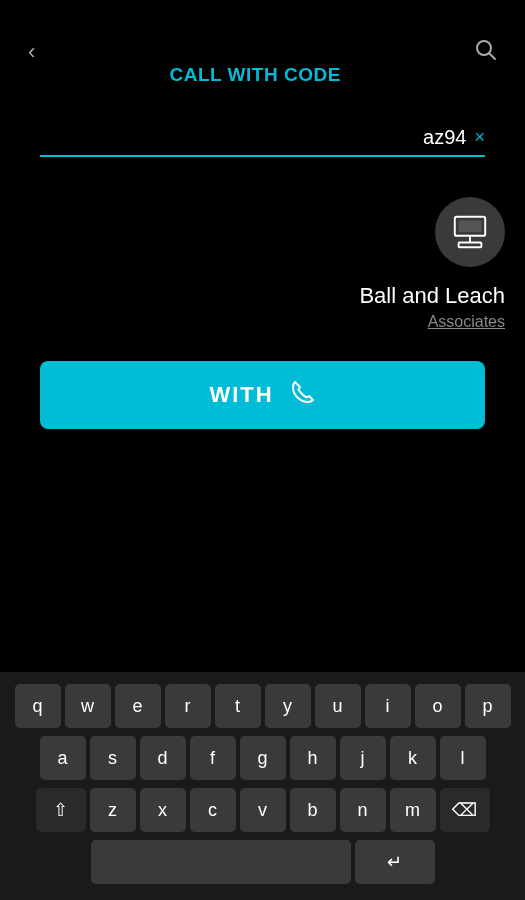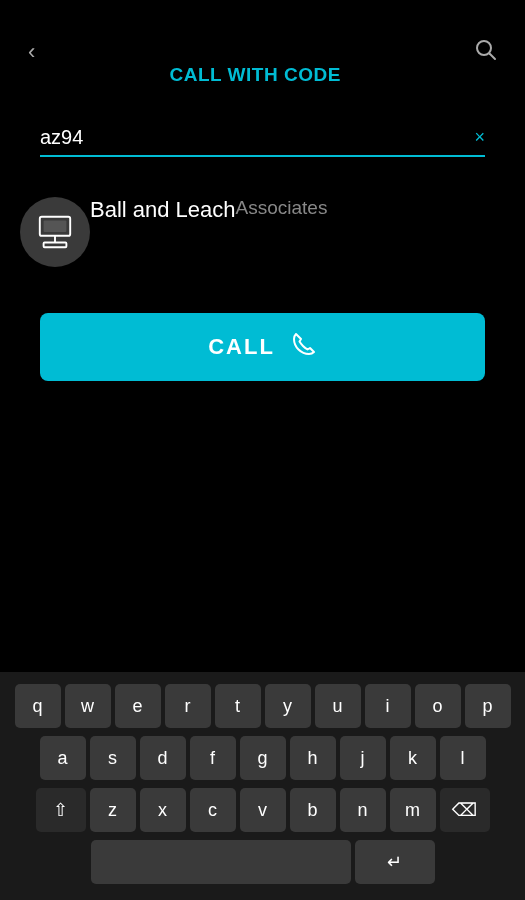--- a/index.html
+++ b/index.html
@@ -58,35 +58,35 @@
       border-bottom: 2px solid #00bcd4;
       padding-bottom: 6px;
     }
     .search-input {
       flex: 1;
       background: transparent;
       border: none;
       outline: none;
       color: #fff;
       font-size: 20px;
-      text-align: left;
+      text-align: right;
       caret-color: #00bcd4;
     }
     .search-clear {
       color: #00bcd4;
       font-size: 18px;
       cursor: pointer;
       margin-left: 8px;
     }
 
     
     .contact-card {
       display: flex;
-      flex-direction: row;
-      align-items: flex-start;
+      flex-direction: column;
+      align-items: flex-end;
       padding: 30px 20px 20px;
     }
     .contact-avatar {
       width: 70px;
       height: 70px;
       background: #3a3a3a;
       border-radius: 50%;
       display: flex;
       align-items: center;
       justify-content: center;
@@ -97,21 +97,22 @@
       height: 38px;
     }
     .contact-name {
       color: #fff;
       font-size: 22px;
       font-weight: 400;
       margin-bottom: 4px;
     }
     .contact-subtitle {
       color: #888;
-      font-size: 19px;
+      font-size: 16px;
+      text-decoration: underline;
     }
 
     
     .call-btn-wrap {
       padding: 10px 40px 20px;
     }
     .call-btn {
       width: 100%;
       background: #00bcd4;
       border: none;
@@ -210,21 +211,21 @@
       <rect x="8" y="29" width="24" height="5" rx="1" stroke="#fff" stroke-width="2"></rect>
       <rect x="8" y="6" width="24" height="12" rx="1" fill="#555" stroke="none"></rect>
     </svg>
   </div>
   <div class="contact-name">Ball and Leach</div>
   <div class="contact-subtitle">Associates</div>
 </div>
 
 <div class="call-btn-wrap">
   <button class="call-btn">
-    <span>CALL</span>
+    <span>WITH</span>
     <span class="call-btn-phone">
       <svg width="26" height="26" viewBox="0 0 26 26" fill="none">
         <path d="M5 3C5 3 3 5 3 8C3 16 10 23 18 23C21 23 23 21 23 21L19 17L16.5 18.5C16.5 18.5 14 17 12 15C10 13 8.5 10.5 8.5 10.5L10 8L6 4L5 3Z" stroke="#fff" stroke-width="2" stroke-linejoin="round"></path>
       </svg>
     </span>
   </button>
 </div>
 
 <div class="spacer"></div>
 

